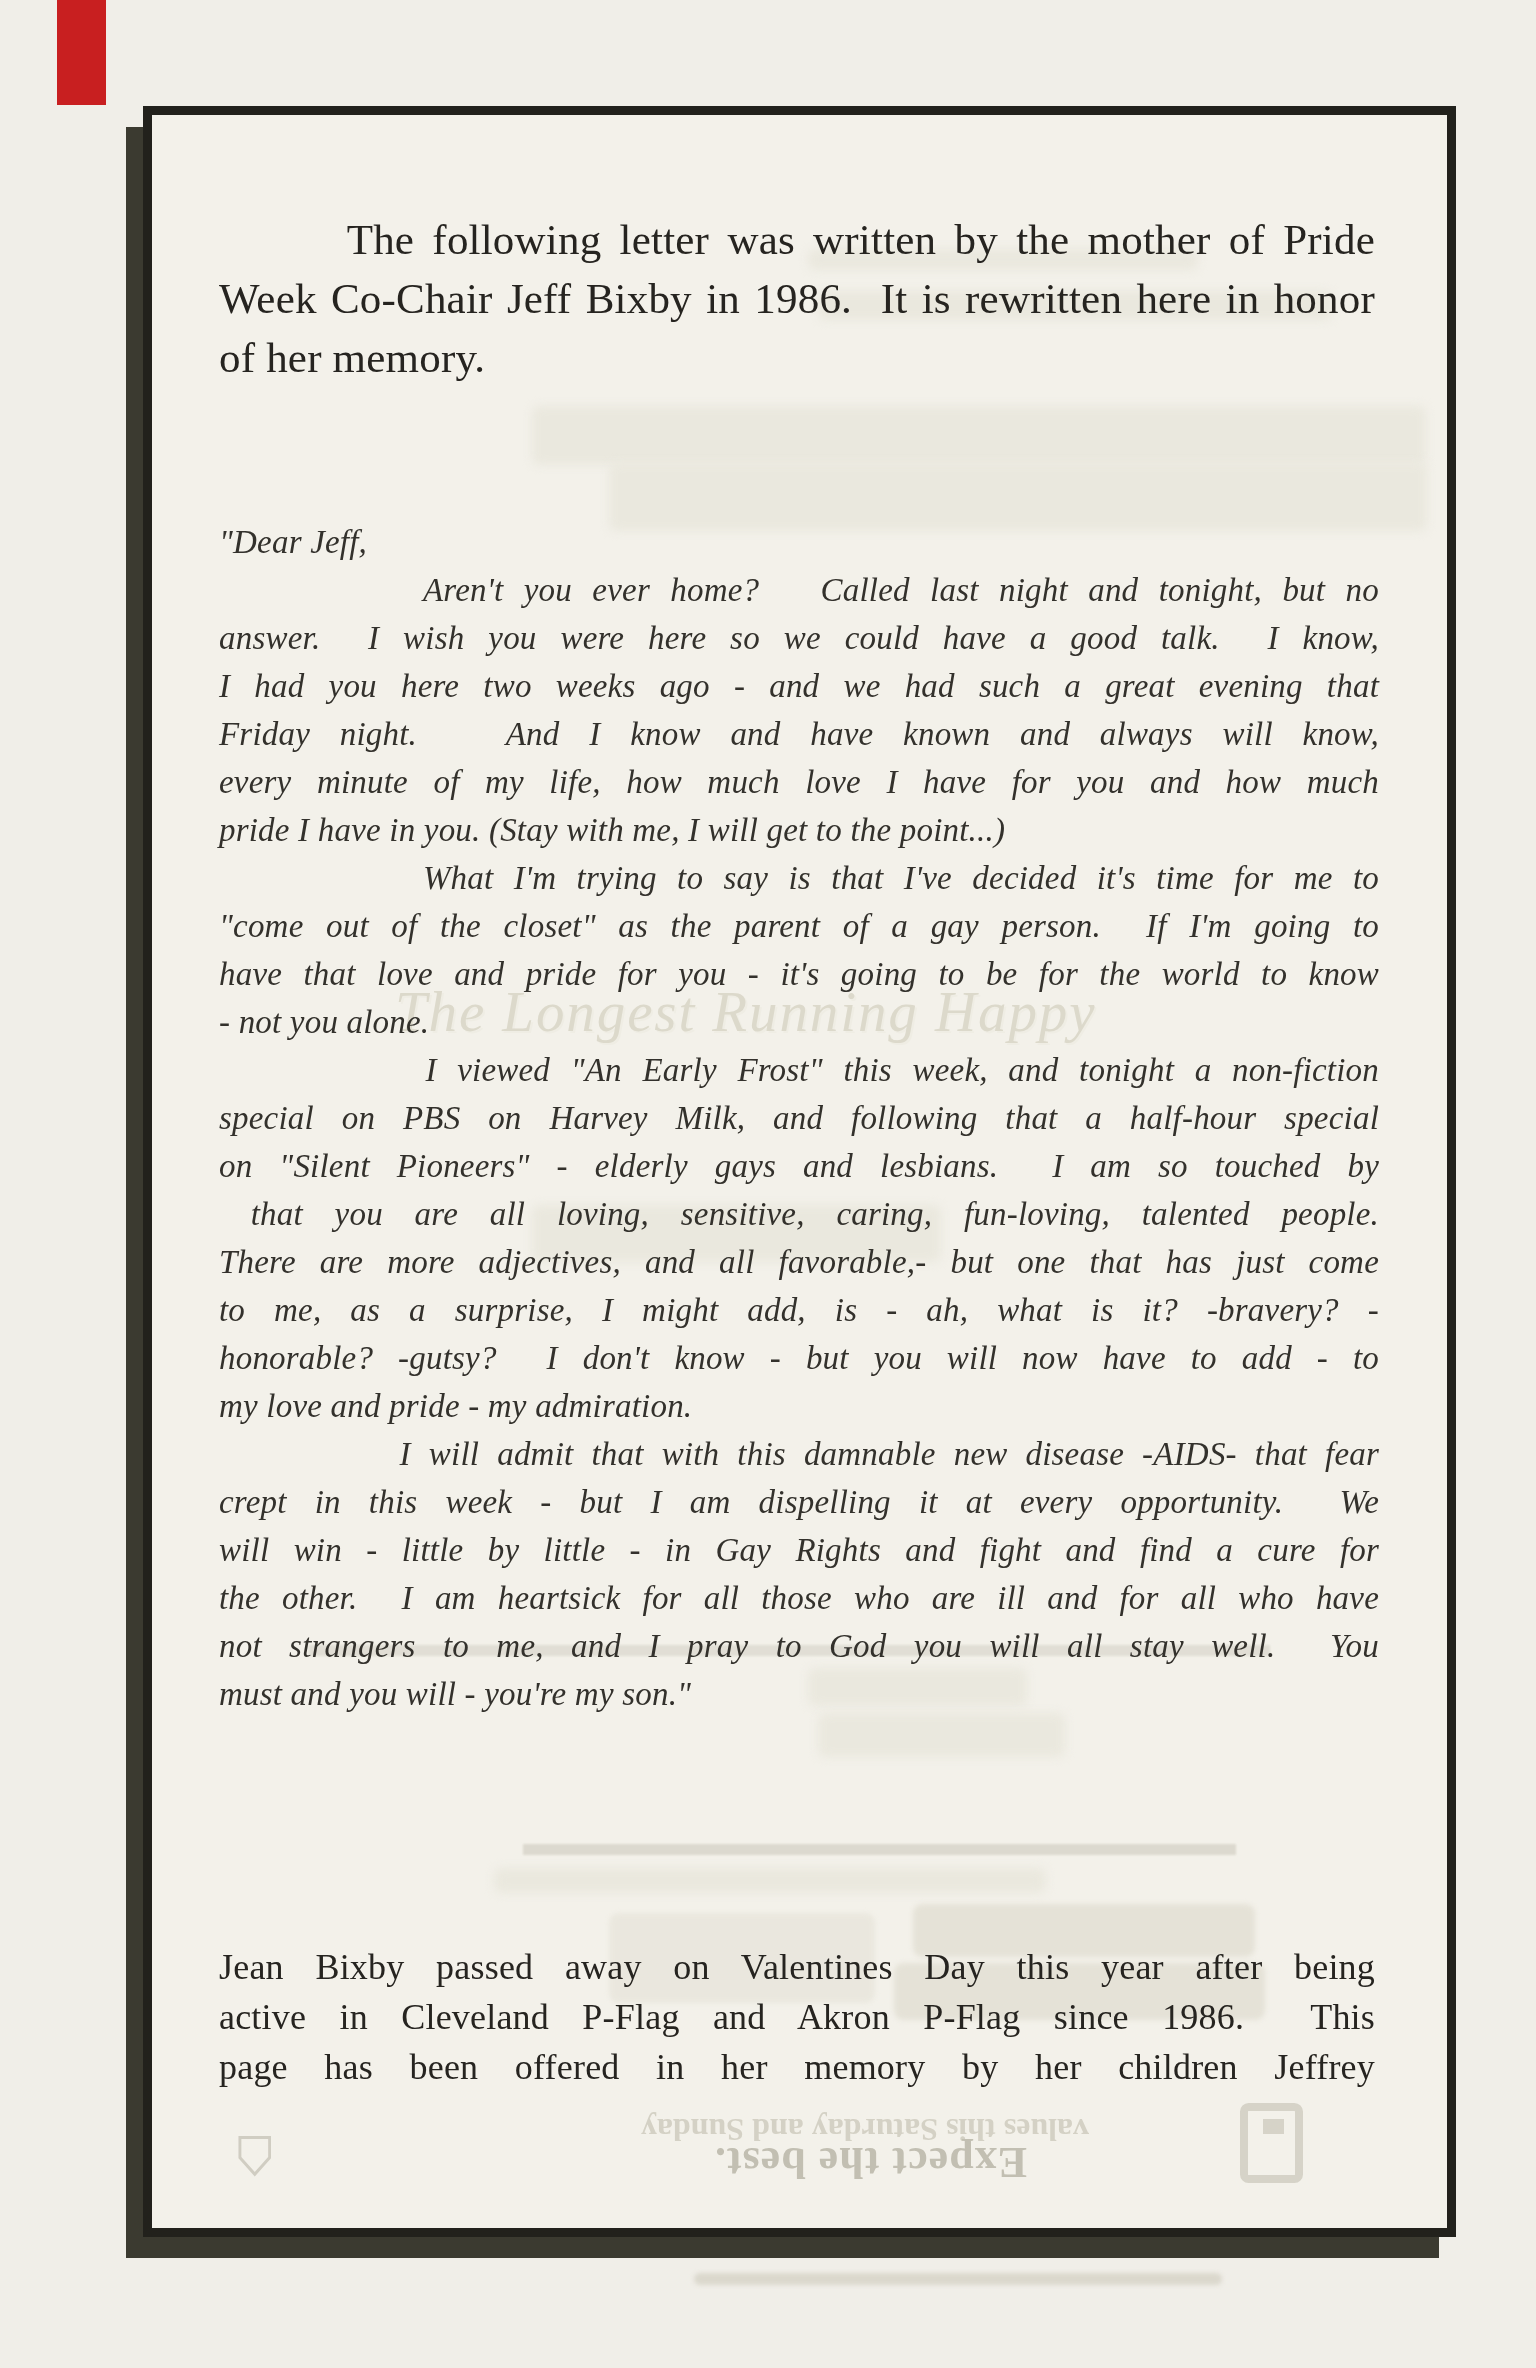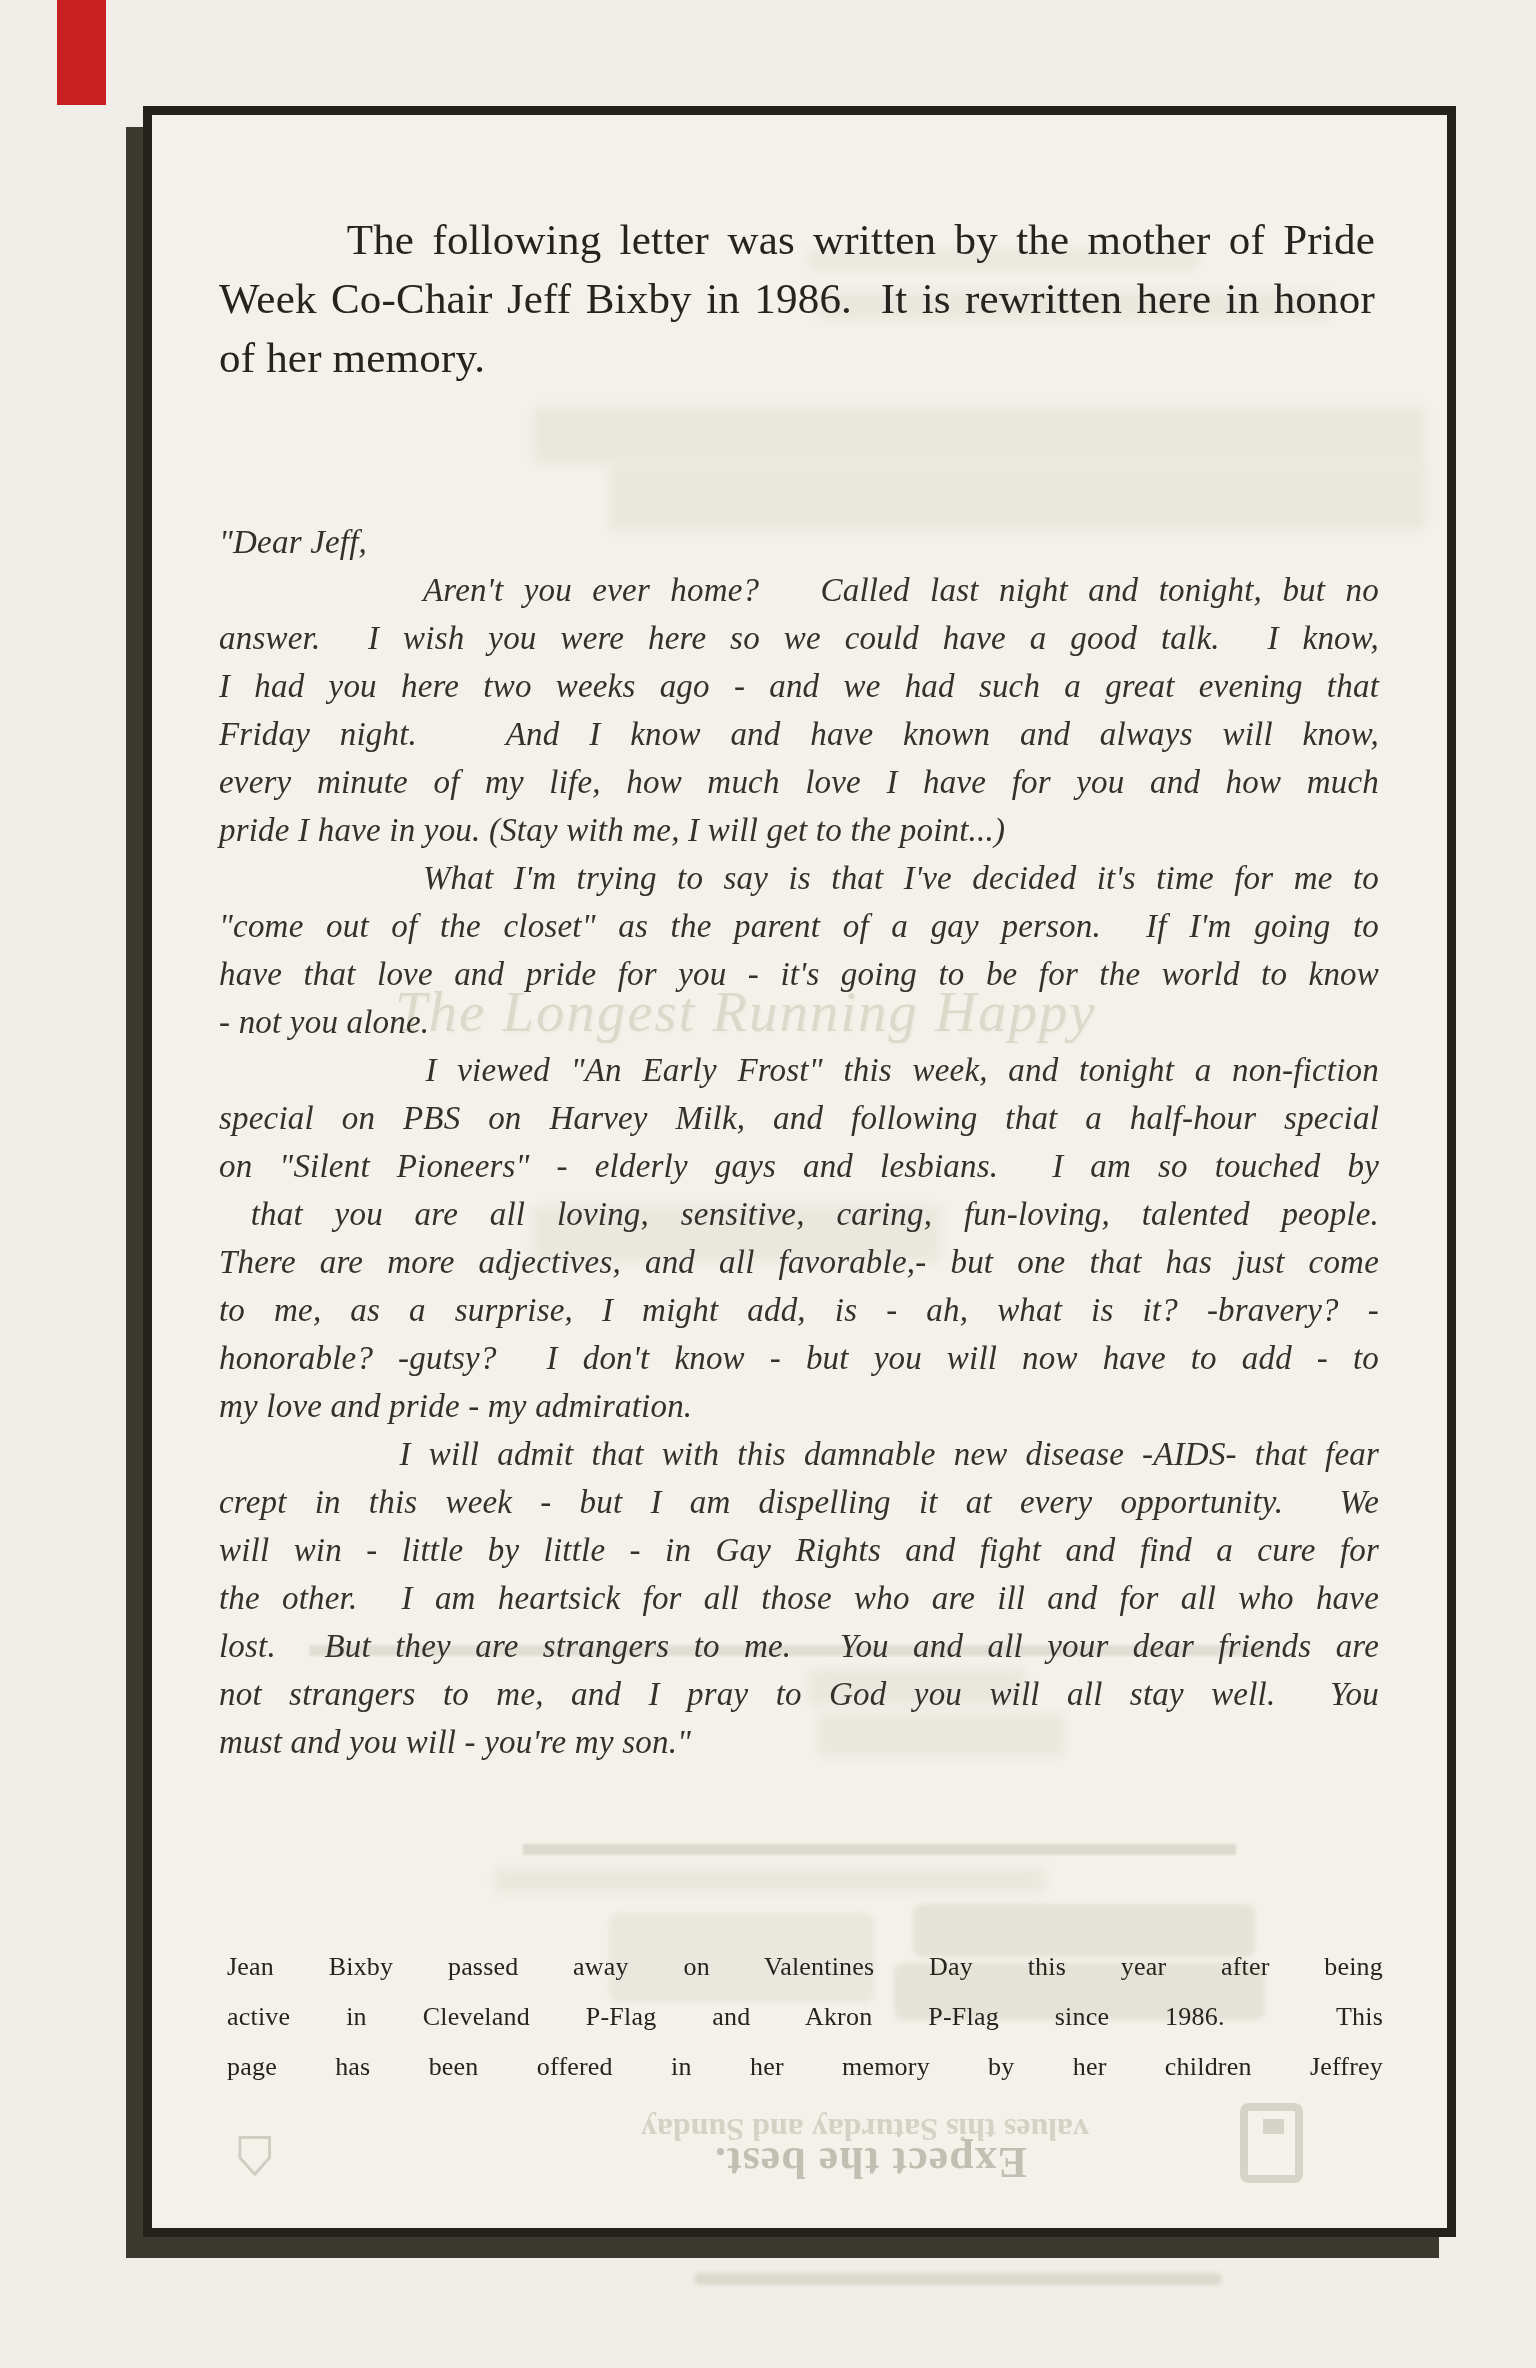--- a/index.html
+++ b/index.html
@@ -16,21 +16,21 @@
   .board{
     position:absolute;left:143px;top:106px;width:1313px;height:2131px;
     box-sizing:border-box;border:9.5px solid #22211c;background:#f3f1ea;
     box-shadow:-17px 21px 0 0 #3b3a30;
   }
   .board .inner{position:absolute;inset:0;overflow:hidden;}
   
   .tblock{position:absolute;color:#262420;}
   .intro{left:67px;top:95px;width:1156px;font-size:43px;line-height:59px;}
   .letter{left:67px;top:403px;width:1160px;font-size:33px;line-height:48px;font-style:italic;color:#33312c;}
-  .closing{left:67px;top:1827px;width:1156px;font-size:26px;line-height:50px;margin-left:8px;}
+  .closing{left:67px;top:1827px;width:1156px;font-size:36px;line-height:50px;}
   .line{
     white-space:pre-wrap;
     text-align:justify;text-align-last:justify;
     letter-spacing:0.2px;
   }
   .line.pend{text-align-last:left;}
   
   .ghost{position:absolute;pointer-events:none;}
   .gbar{background:#eae8de;filter:blur(4.8px);border-radius:7.6px;}
   .gbar2{background:#e5e2d7;filter:blur(2.9px);border-radius:9.5px;}
@@ -108,21 +108,20 @@
           <div class="line">on "Silent Pioneers" - elderly gays and lesbians.  I am so touched by</div>
           <div class="line"> that you are all loving, sensitive, caring, fun-loving, talented people.</div>
           <div class="line">There are more adjectives, and all favorable,- but one that has just come</div>
           <div class="line">to me, as a surprise, I might add, is - ah, what is it? -bravery? -</div>
           <div class="line">honorable? -gutsy?  I don't know - but you will now have to add - to</div>
           <div class="line pend">my love and pride - my admiration.</div>
           <div class="line">          I will admit that with this damnable new disease -AIDS- that fear</div>
           <div class="line">crept in this week - but I am dispelling it at every opportunity.  We</div>
           <div class="line">will win - little by little - in Gay Rights and fight and find a cure for</div>
           <div class="line">the other.  I am heartsick for all those who are ill and for all who have</div>
-          <div class="line">lost.  But they are strangers to me.  You and all your dear friends are</div>
           <div class="line">not strangers to me, and I pray to God you will all stay well.  You</div>
           <div class="line pend">must and you will - you're my son."</div>
         </div>
 
       <div class="tblock closing">
 
       <div class="line">Jean Bixby passed away on Valentines Day this year after being</div>
           <div class="line">active in Cleveland P-Flag and Akron P-Flag since 1986.  This</div>
           <div class="line">page has been offered in her memory by her children Jeffrey</div>
         </div>

